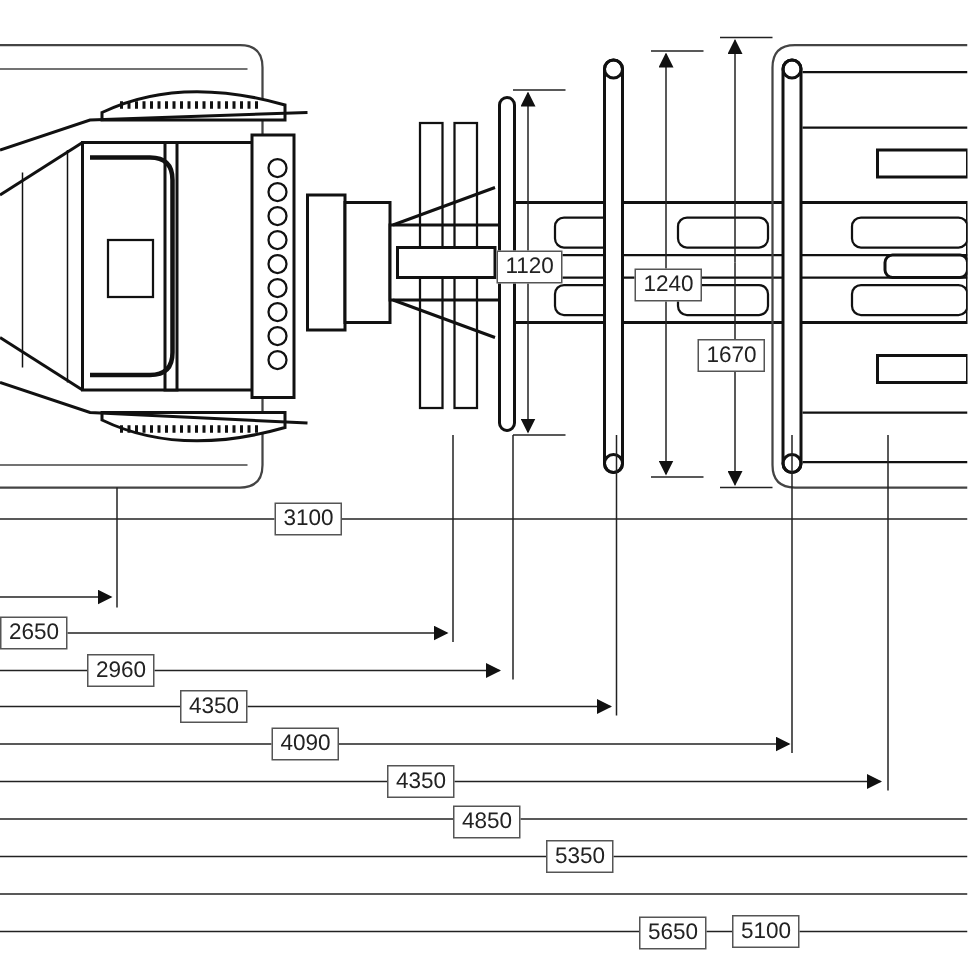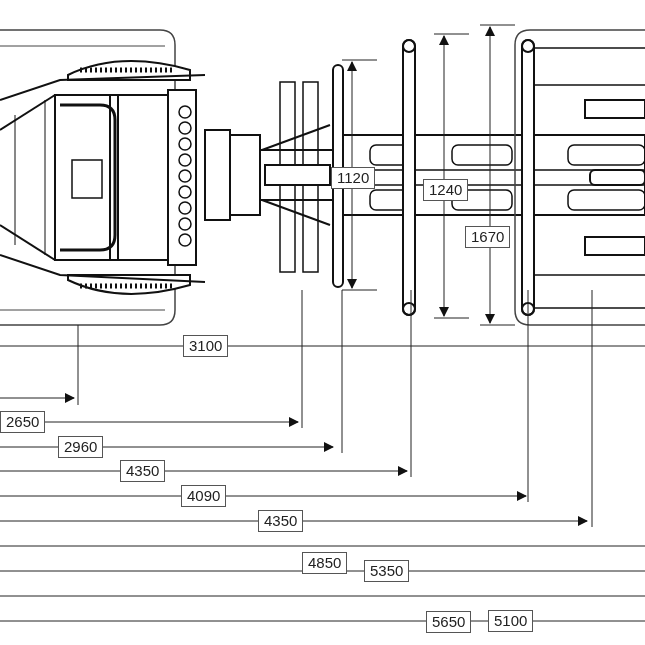--- a/index.html
+++ b/index.html
@@ -134,17 +134,17 @@
 <div id="labels">
     <div class="lbl" style="left: 331px; top: 167px;">1120</div>
     <div class="lbl" style="left: 423px; top: 179px;">1240</div>
     <div class="lbl" style="left: 465px; top: 226px;">1670</div>
     <div class="lbl" style="left: 183px; top: 335px;">3100</div>
     <div class="lbl" style="left: 0px; top: 411px;">2650</div>
     <div class="lbl" style="left: 58px; top: 436px;">2960</div>
     <div class="lbl" style="left: 120px; top: 460px;">4350</div>
     <div class="lbl" style="left: 181px; top: 485px;">4090</div>
     <div class="lbl" style="left: 258px; top: 510px;">4350</div>
-    <div class="lbl" style="left: 302px; top: 552px;">4850</div>
+    <div class="lbl" style="left: 302px; top: 537px;">4850</div>
     <div class="lbl" style="left: 364px; top: 560px; text-align: right;">5350</div>
     <div class="lbl" style="left: 426px; top: 611px;">5650</div>
     <div class="lbl" style="left: 488px; top: 610px;">5100</div>
   </div>
 
 </body></html>

